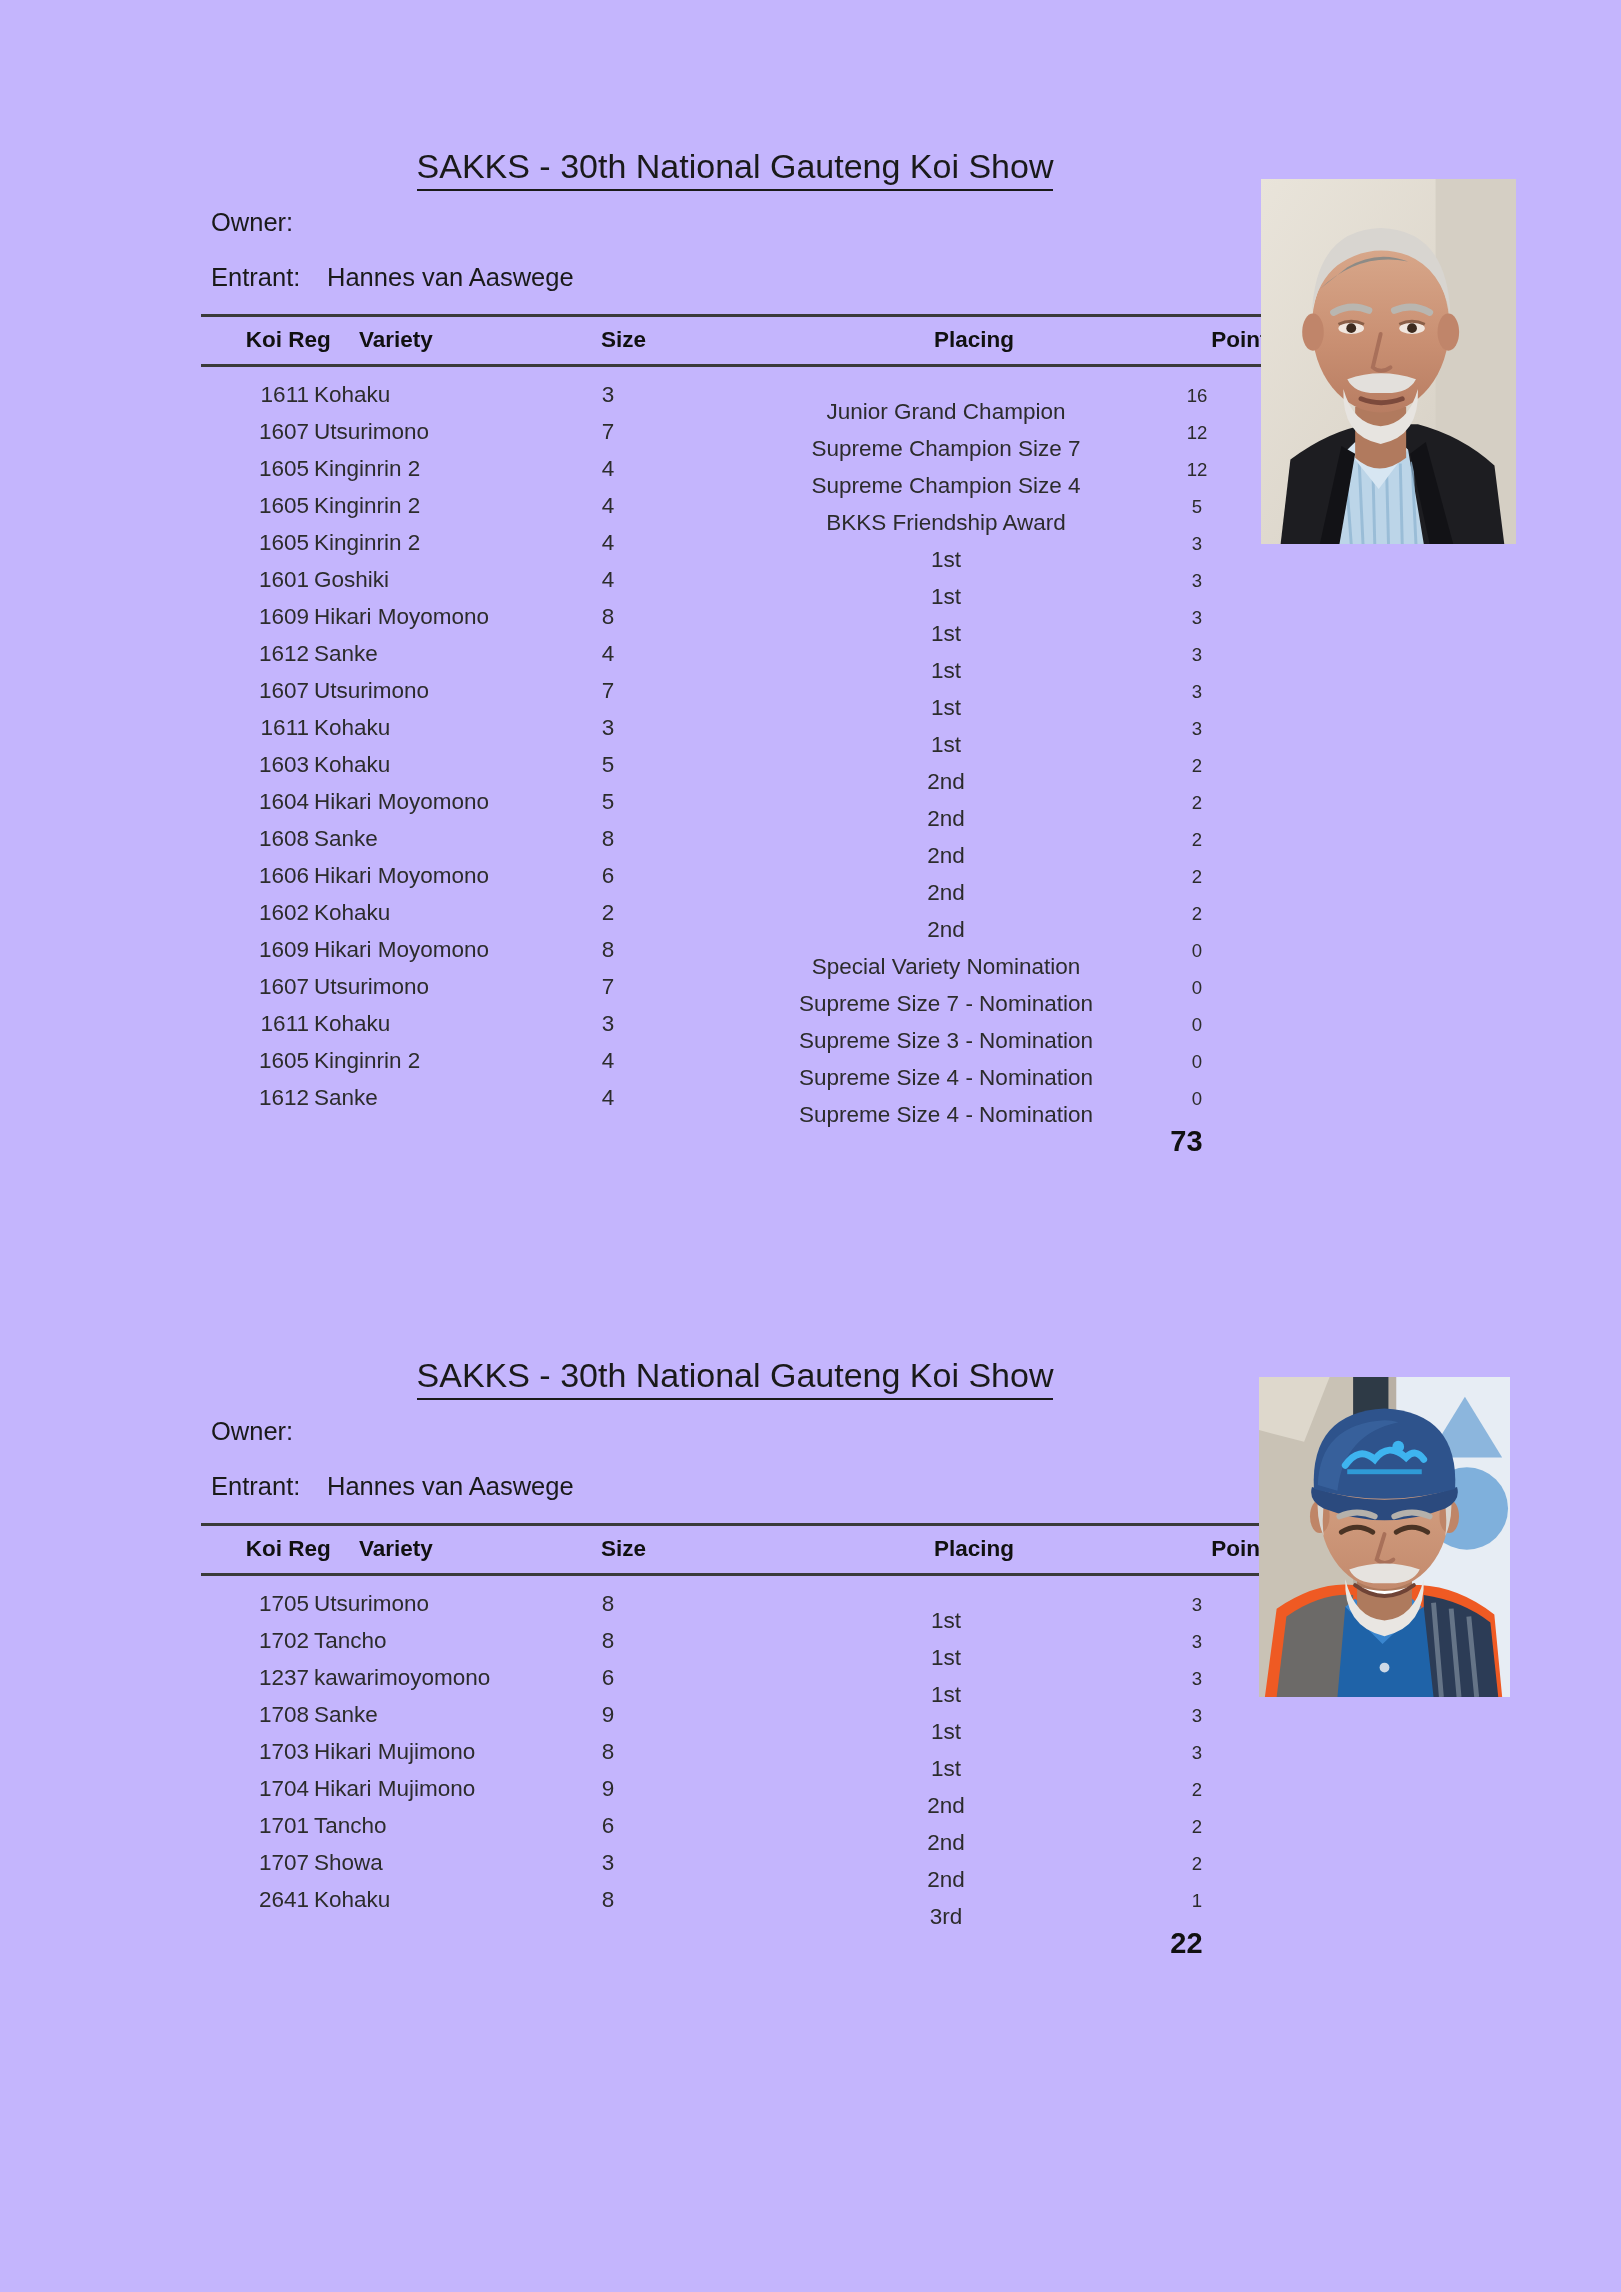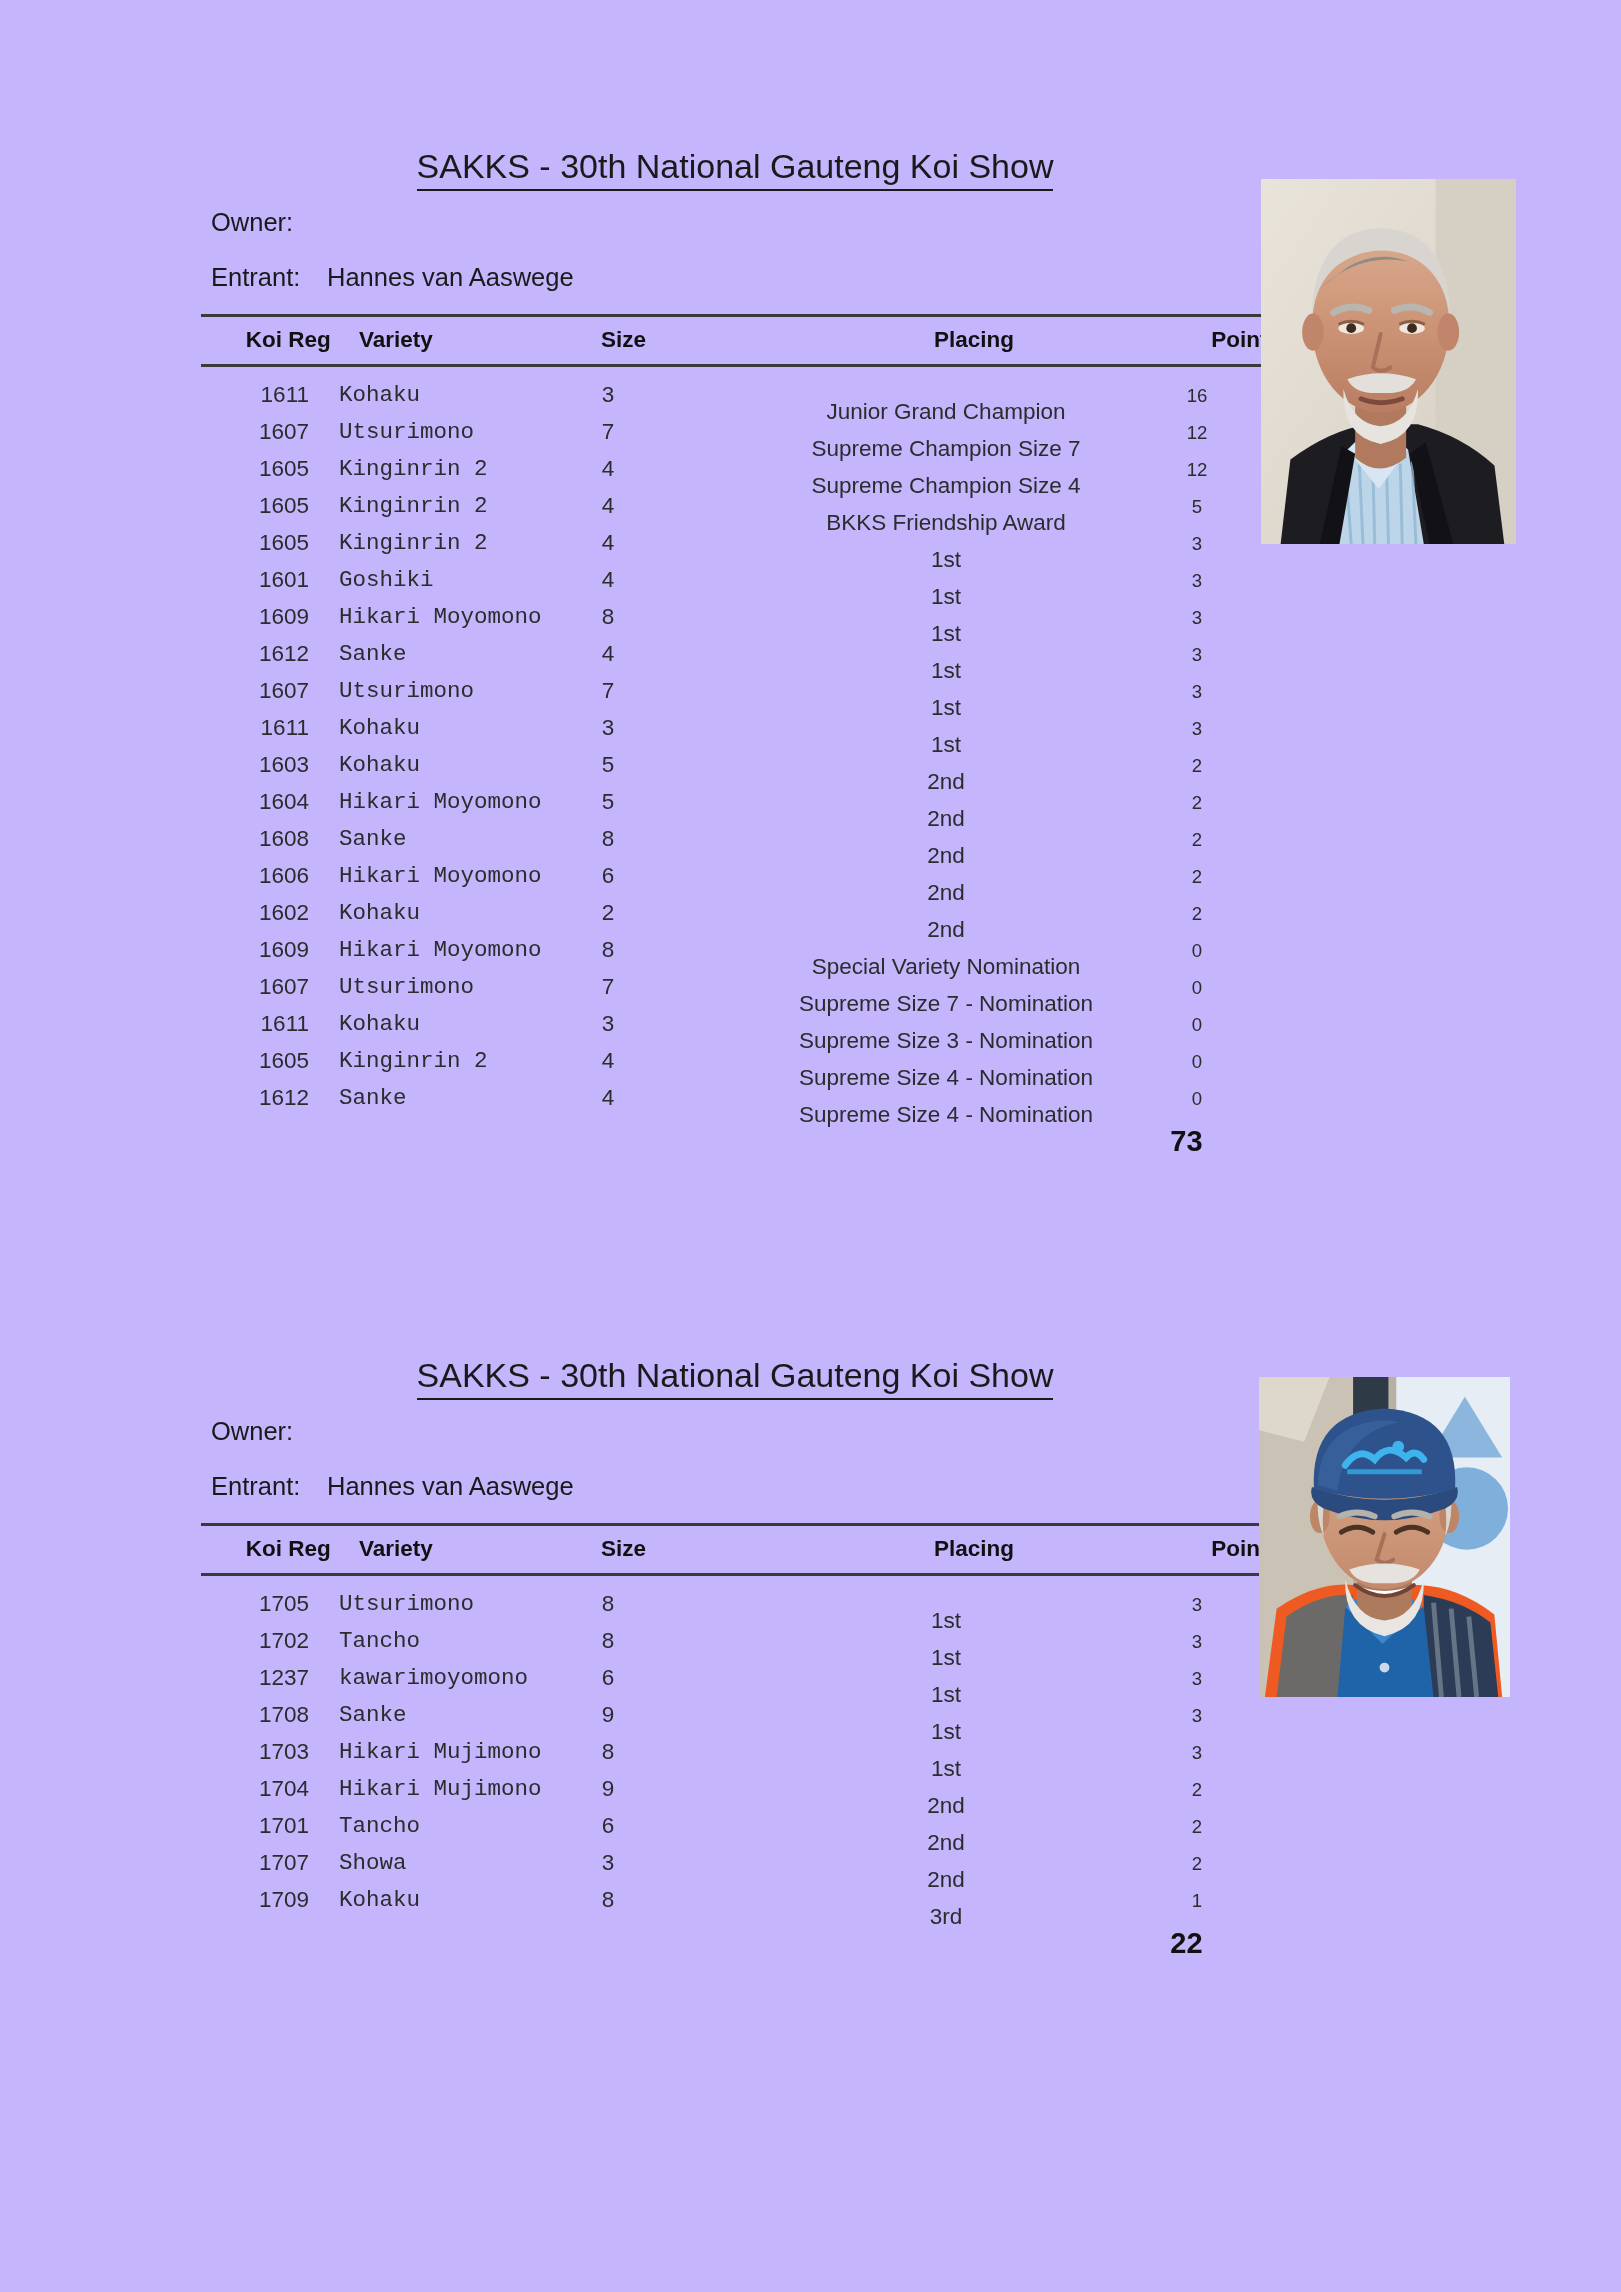--- a/index.html
+++ b/index.html
@@ -112,24 +112,23 @@
     color: #2c2c2c;
   }
   .c-reg {
     left: 0px;
     width: 108px;
     text-align: right;
     font-size: 22.5px;
     top: 4.9px;
   }
   .c-var {
-    left: 138px;
+    left: 113px;
     font-size: 22.5px;
     top: 4.9px;
-    font-family: Liberation Mono, monospace;
   }
   .c-size {
     left: 348px;
     width: 118px;
     text-align: center;
     font-size: 22.5px;
     top: 4.9px;
   }
   .c-place {
     left: 490px;
@@ -477,21 +476,21 @@
             <span class="c-pts">2</span>
           </div>
           <div class="row">
             <span class="c-reg">1707</span>
             <span class="c-var">Showa</span>
             <span class="c-size">3</span>
             <span class="c-place">2nd</span>
             <span class="c-pts">2</span>
           </div>
           <div class="row">
-            <span class="c-reg">1709</span>
+            <span class="c-reg">2641</span>
             <span class="c-var">Kohaku</span>
             <span class="c-size">8</span>
             <span class="c-place">3rd</span>
             <span class="c-pts">1</span>
           </div>
         </div>
       <div class="total-row">
         <span class="total">22</span>
       </div>
     </div>

